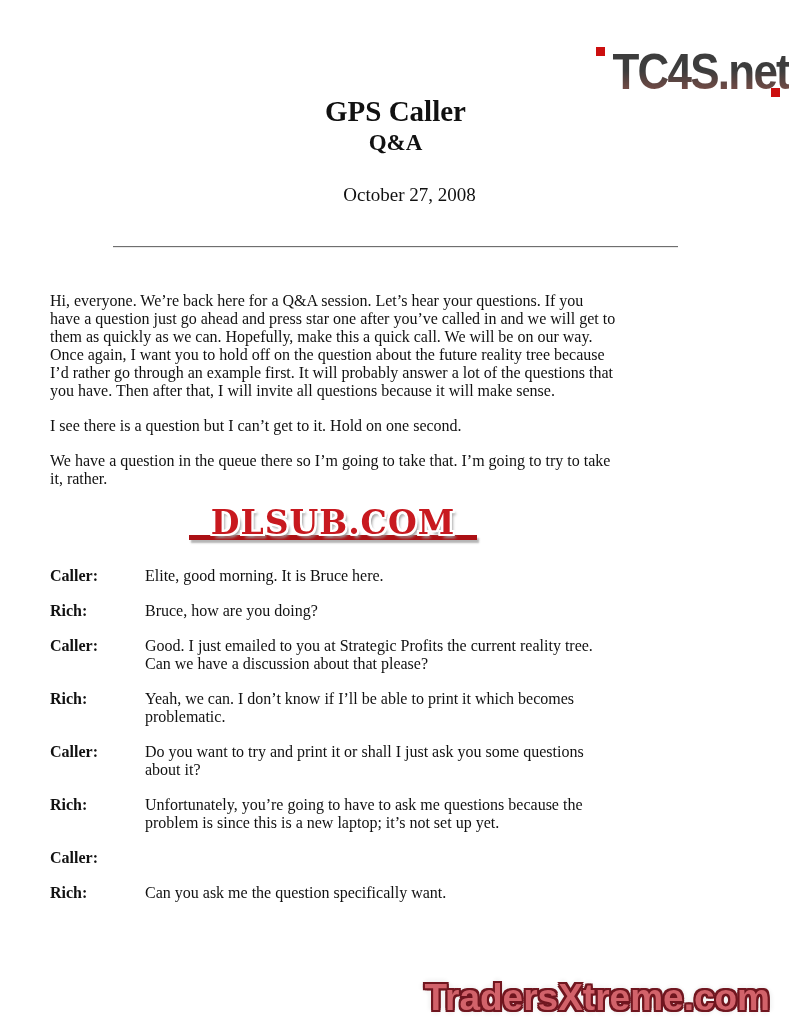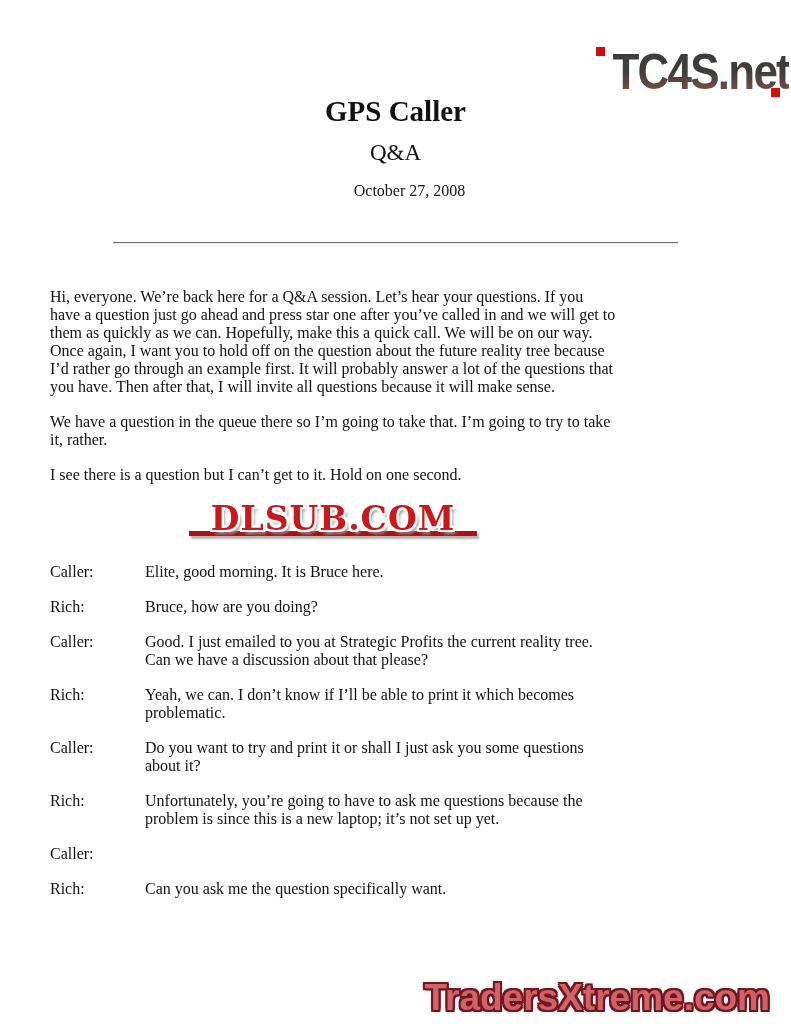--- a/index.html
+++ b/index.html
@@ -38,22 +38,22 @@
   .red-square {
     position:absolute; width:9px; height:9px;
     background:var(--red-square,#cc0f0f);
   }
   .red-square.tl { left:23px; top:3px; }
   .red-square.br { right:9px; bottom:3px; }
 
   
   .title-block { padding-top:95px; text-align:center; }
   .doc-title   { font-size:29px; font-weight:700; line-height:32px; }
-  .doc-subtitle{ font-size:23px; font-weight:400; line-height:25px; margin-top:13px; }
-  .doc-date    { font-size:16px; font-weight:400; line-height:20px; margin-top:16px;padding-left:28px; }
+  .doc-subtitle{ font-size:23px; font-weight:700; line-height:25px; margin-top:3px; }
+  .doc-date    { font-size:19px; font-weight:400; line-height:20px; margin-top:30px;padding-left:28px; }
 
   
   .divider {
     width:565px; margin:41px 113px 0;
     border:none;
     border-top:1px solid #6f6f6f;
     border-bottom:1px solid #e8e8e8;
     height:0;
   }
 
@@ -95,21 +95,21 @@
   }
 
   
   .dialogue { margin-top:2px; }
   .dialogue-row {
     display:grid;
     grid-template-columns:95px 1fr;
     margin-bottom:17px;
     font-size:16px; line-height:18px;
   }
-  .speaker { font-weight:400; }
+  .speaker { font-weight:700; }
 
   
   .footer-logo {
     position:absolute; right:21px; bottom:6px;
     font-family:"Liberation Sans", sans-serif;
     font-weight:700;
     font-size:37px; line-height:40px;
     letter-spacing:0px;
     color:var(--footer-fill,#d2626a);
     text-shadow:
@@ -140,22 +140,22 @@
   <div class="title-block">
     <div class="doc-title">GPS Caller</div>
     <div class="doc-subtitle">Q&amp;A</div>
     <div class="doc-date">October 27, 2008</div>
   </div>
 
   <hr class="divider">
 
   <div class="content">
     <p>Hi, everyone. We’re back here for a Q&amp;A session. Let’s hear your questions. If you have a question just go ahead and press star one after you’ve called in and we will get to them as quickly as we can. Hopefully, make this a quick call. We will be on our way. Once again, I want you to hold off on the question about the future reality tree because I’d rather go through an example first. It will probably answer a lot of the questions that you have. Then after that, I will invite all questions because it will make sense.</p>
+    <p>I see there is a question but I can’t get to it. Hold on one second.</p>
     <p>We have a question in the queue there so I’m going to take that. I’m going to try to take it, rather.</p>
-    <p>I see there is a question but I can’t get to it. Hold on one second.</p>
 
     <div class="dlsub">
       <span class="dlsub-text">DLSUB.COM</span>
       <span class="dlsub-bar"></span>
     </div>
 
     <div class="dialogue">
       <div class="dialogue-row">
         <span class="speaker">Caller:</span>
         <span class="speech">Elite, good morning. It is Bruce here.</span>

